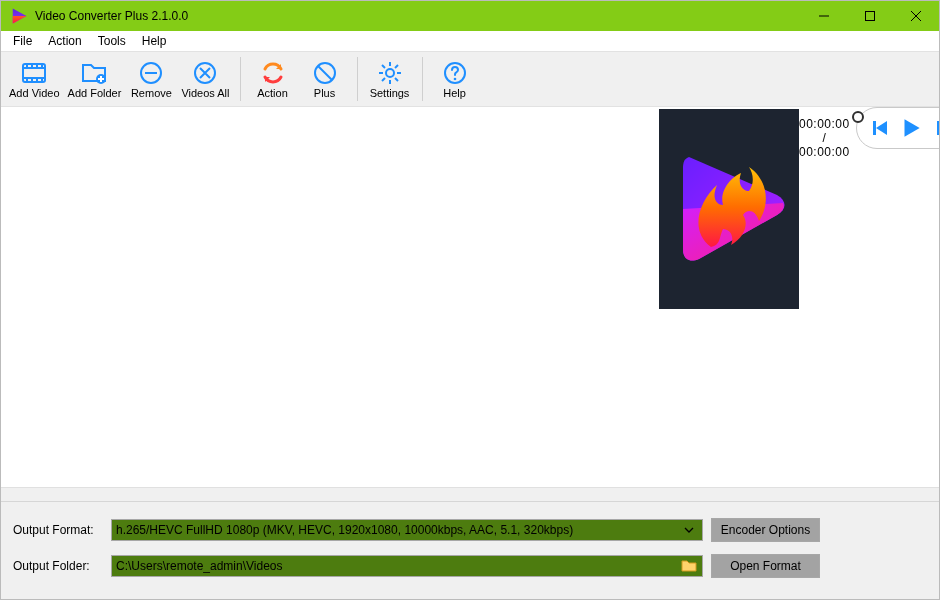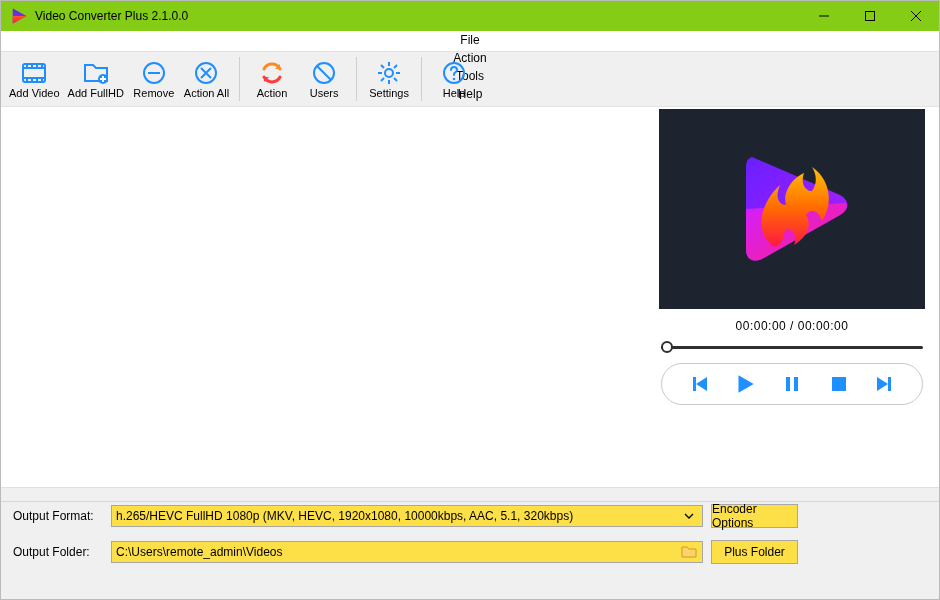--- a/index.html
+++ b/index.html
@@ -31,21 +31,20 @@
   }
   .winbtn svg { stroke: #000; fill: none; stroke-width: 1; }
   
   .menubar {
     height: 20px;
     display: flex;
     align-items: center;
     padding: 0 4px;
     background: #fff;
     font-size: 12px;
-    flex-direction: column;
   }
   .menubar .menu-item { padding: 2px 8px; cursor: default; }
   
   .toolbar {
     height: 56px;
     display: flex;
     align-items: center;
     padding: 0 4px;
     background: #f0f0f0;
     border-top: 1px solid #e2e2e2;
@@ -66,21 +65,21 @@
   }
   .filelist {
     flex: 1;
     border-right: none;
     background: #fff;
   }
   .preview {
     width: 280px;
     padding: 0 14px 0 0;
     display: flex;
-    flex-direction: column;
+    flex-direction: row;
     align-items: stretch;
   }
   .preview-screen {
     margin-top: 2px;
     height: 200px;
     background: #1d2430;
     display: flex;
     align-items: center;
     justify-content: center;
   }
@@ -117,37 +116,37 @@
   .controls svg { fill: #1e90ff; }
   
   .gap-bar {
     height: 14px; background: #f0f0f0;
     border-top: 1px solid #e0e0e0;
   }
   .bottom {
     height: 98px;
     background: #f0f0f0;
     border-top: 1px solid #d6d6d6;
-    padding: 0 12px 8px;
+    padding: 14px 12px 8px;
     position: relative;
   }
   .row {
     display: flex; align-items: center; height: 28px; margin-bottom: 8px;
   }
   .lbl { width: 98px; font-size: 12px; }
   .field {
-    flex: 1; height: 22px; border: 1px solid #a7a7a7; background: #fde047;
+    flex: 1; height: 22px; border: 1px solid #a7a7a7; background: #4d7c0f;
     display: flex; align-items: center; padding: 0 4px; font-size: 12px;
     min-width: 0;
   }
   .field .text { flex:1; white-space:nowrap; overflow:hidden; text-overflow:ellipsis; }
   .field .chev, .field .folder { width:18px; display:flex; align-items:center; justify-content:center; }
   .btn {
-    width: 87px; height: 24px; margin-left: 8px;
-    border: 1px solid #a7a7a7; background: #fde047; font-size: 12px;
+    width: 109px; height: 24px; margin-left: 8px;
+    border: 1px solid #a7a7a7; background: #a3a3a3; font-size: 12px;
     display:flex; align-items:center; justify-content:center; cursor:default;
   }
   .follow {
     position:absolute; right:14px; top:8px; width:84px; text-align:center;
   }
   .follow .ft { color:#1e90ff; font-weight:600; font-size:13px; margin-bottom:6px; }
   .follow .icons { display:flex; justify-content:center; gap:6px; }
   .sq { width:30px; height:30px; display:flex; align-items:center; justify-content:center; }
   .fb { background:#3b5998; }
   .tw { background:#1da1f2; }
@@ -212,41 +211,41 @@
   </div>
 
   <div class="tbtn">
     <span class="ticon">
       <svg width="28" height="28" viewBox="0 0 28 28">
         <path d="M3 9 V22 H25 V9 H14 L11 6 H3 Z" fill="none" stroke="#1f8fff" stroke-width="2"></path>
         <circle cx="21" cy="20" r="5" fill="#1f8fff"></circle>
         <path d="M21 17 V23 M18 20 H24" stroke="#fff" stroke-width="2"></path>
       </svg>
     </span>
-    <span>Add FullHD</span>
+    <span>Add Folder</span>
   </div>
 
   <div class="tbtn">
     <span class="ticon">
       <svg width="28" height="28" viewBox="0 0 28 28">
         <circle cx="14" cy="14" r="10" fill="none" stroke="#1f8fff" stroke-width="2"></circle>
         <path d="M8 14 H20" stroke="#1f8fff" stroke-width="2"></path>
       </svg>
     </span>
     <span>Remove</span>
   </div>
 
   <div class="tbtn">
     <span class="ticon">
       <svg width="28" height="28" viewBox="0 0 28 28">
         <circle cx="14" cy="14" r="10" fill="none" stroke="#1f8fff" stroke-width="2"></circle>
         <path d="M9 9 L19 19 M19 9 L9 19" stroke="#1f8fff" stroke-width="2"></path>
       </svg>
     </span>
-    <span>Action All</span>
+    <span>Videos All</span>
   </div>
 
   <div class="tsep"></div>
 
   <div class="tbtn">
     <span class="ticon">
       <svg width="28" height="28" viewBox="0 0 28 28">
         <path d="M6 10 A9 9 0 0 1 22 10" fill="none" stroke="#ff8a1f" stroke-width="3" stroke-linecap="round"></path>
         <path d="M22 18 A9 9 0 0 1 6 18" fill="none" stroke="#ff3d3d" stroke-width="3" stroke-linecap="round"></path>
         <path d="M22 5 L22 10 L17 10 Z" fill="#ff8a1f"></path>
@@ -256,21 +255,21 @@
     <span>Action</span>
   </div>
 
   <div class="tbtn">
     <span class="ticon">
       <svg width="28" height="28" viewBox="0 0 28 28">
         <circle cx="14" cy="14" r="10" fill="none" stroke="#1f8fff" stroke-width="2"></circle>
         <path d="M7 7 L21 21" stroke="#1f8fff" stroke-width="2"></path>
       </svg>
     </span>
-    <span>Users</span>
+    <span>Plus</span>
   </div>
 
   <div class="tsep"></div>
 
   <div class="tbtn">
     <span class="ticon">
       <svg width="28" height="28" viewBox="0 0 28 28">
         <circle cx="14" cy="14" r="4" fill="none" stroke="#1f8fff" stroke-width="2"></circle>
         <g stroke="#1f8fff" stroke-width="2">
           <path d="M14 3 V7"></path>
@@ -389,16 +388,16 @@
   <div class="row">
     <span class="lbl">Output Folder:</span>
     <div class="field" style="max-width:592px;">
       <span class="text">C:\Users\remote_admin\Videos</span>
       <span class="folder">
         <svg width="16" height="14" viewBox="0 0 16 14">
           <path d="M1 3 V12 H15 V4 H8 L6 2 H1 Z" fill="#ffd36b" stroke="#d29a1f"></path>
         </svg>
       </span>
     </div>
-    <div class="btn">Plus Folder</div>
+    <div class="btn">Open Format</div>
   </div>
 
 </div>
 
 </body></html>

